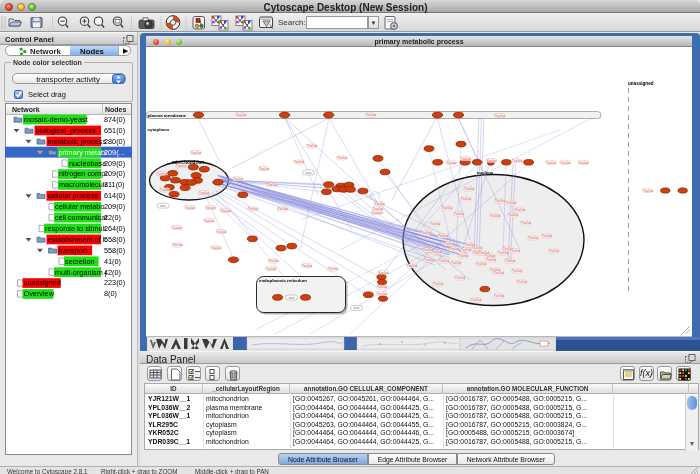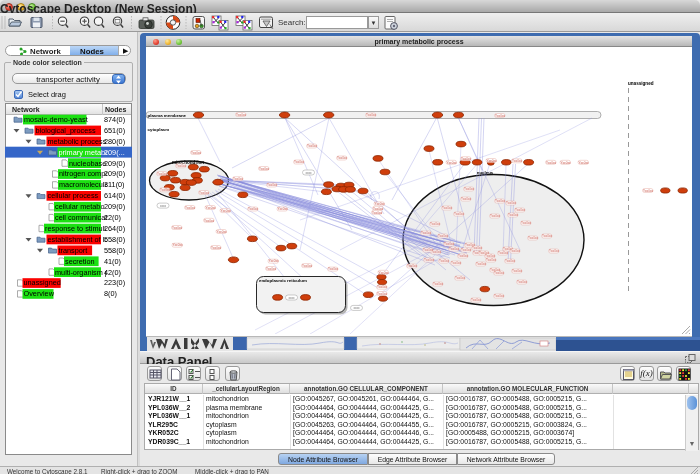--- a/index.html
+++ b/index.html
@@ -6,21 +6,21 @@
 #win { position:relative; width:700px; height:474px; }
 .phead { background:linear-gradient(#e9e9e9,#c9c9c9); border-top:1px solid #f5f5f5; border-bottom:1px solid #9a9a9a; }
 </style></head>
 <body>
 <div id="win">
 
 <div style="position:absolute;left:0;top:0;width:700px;height:13px;background:linear-gradient(#d8d8d8,#a8a8a8);border-bottom:1px solid #777;border-radius:5px 5px 0 0">
   <div style="position:absolute;left:5px;top:2.5px;width:8px;height:8px;border-radius:50%;background:radial-gradient(circle at 35% 30%,#ff9a8a,#e3412f 60%,#b22);border:0.5px solid #a03022"></div>
   <div style="position:absolute;left:16.5px;top:2.5px;width:8px;height:8px;border-radius:50%;background:radial-gradient(circle at 35% 30%,#ffe9a0,#efb42f 60%,#c8921a);border:0.5px solid #ad8414"></div>
   <div style="position:absolute;left:28px;top:2.5px;width:8px;height:8px;border-radius:50%;background:radial-gradient(circle at 35% 30%,#c8f0a0,#6fc33a 60%,#4a9a22);border:0.5px solid #44881e"></div>
-  <div style="position:absolute;left:0;top:1.5px;width:691px;font-size:12px;font-weight:bold;color:#222">Cytoscape Desktop (New Session)</div>
+  <div style="position:absolute;left:0;top:1.5px;width:691px;text-align:center;font-size:10px;font-weight:bold;color:#222">Cytoscape Desktop (New Session)</div>
 </div>
 
 <div style="position:absolute;left:0;top:13px;width:700px;height:19px;background:linear-gradient(#efefef,#d8d8d8);border-bottom:1px solid #9a9a9a">
 <svg width="700" height="19" style="position:absolute;left:0;top:0">
 <line x1="2" y1="3" x2="2" y2="16" stroke="#bbb" stroke-width="1"></line>
 <line x1="5" y1="3" x2="5" y2="16" stroke="#bbb" stroke-width="1"></line>
 <path d="M9 13 L9 6 L13 6 L14.5 7.5 L20 7.5 L20 13 Z" fill="#e8edf2" stroke="#55606e" stroke-width="1"></path>
 <path d="M9 13 L11.5 9 L21.5 9 L19.5 13 Z" fill="#b9c9dd" stroke="#55606e" stroke-width="1"></path>
 <rect x="31" y="4.5" width="11" height="10" rx="1" fill="#8e9bb0" stroke="#4a5568" stroke-width="1"></rect>
 <rect x="33.5" y="4.5" width="6" height="3.5" fill="#dde4ec"></rect>
@@ -85,20 +85,27 @@
 <line x1="387" y1="8.5" x2="393" y2="8.5" stroke="#999" stroke-width="0.8"></line>
 <circle cx="394" cy="13" r="3.4" fill="#cfd6de" stroke="#445" stroke-width="0.9"></circle>
 <circle cx="394" cy="13" r="1.2" fill="#667"></circle>
 </svg>
 <span style="position:absolute;left:278px;top:5px;font-size:8px;color:#333">Search:</span>
 <span style="position:absolute;left:306px;top:2.5px;width:62px;height:13px;background:#fff;border:1px solid #999"></span>
 <span style="position:absolute;left:368px;top:2.5px;width:11px;height:13px;background:linear-gradient(#fafafa,#ddd);border:1px solid #999;font-size:6px;text-align:center;line-height:13px;color:#333">▼</span>
 </div>
 
 <div style="position:absolute;left:0;top:32px;width:137px;height:434px;background:#e9e9e9">
+  <div class="phead" style="position:absolute;left:0;top:0;width:137px;height:13px">
+    <span style="position:absolute;left:5px;top:2px;font-size:7.5px;font-weight:bold;color:#222">Control Panel</span>
+    <svg width="11" height="9" style="position:absolute;right:3px;top:2px">
+          <rect x="0.5" y="2.5" width="6" height="6" fill="none" stroke="#666" stroke-dasharray="1.5,1"></rect>
+          <rect x="4" y="0.5" width="6" height="6" fill="#ddd" stroke="#666"></rect>
+        </svg>
+  </div>
 
   <div style="position:absolute;left:5px;top:13px;width:126px;height:11px;background:#fff;border:1px solid #9a9a9a;border-radius:6px;overflow:hidden">
     <div style="position:absolute;left:64px;top:0;width:48px;height:11px;background:linear-gradient(#bcd7f7,#74a7e8)"></div>
     <div style="position:absolute;left:112px;top:0;width:14px;height:11px;border-left:1px solid #aaa"></div>
     <svg width="8" height="9" style="position:absolute;left:13px;top:1px">
           <circle cx="2" cy="2" r="1.5" fill="#2a2"></circle>
           <circle cx="6" cy="4.5" r="1.5" fill="#2a2"></circle>
           <circle cx="2.5" cy="7" r="1.5" fill="#2a2"></circle>
           <path d="M2 2 L6 4.5 L2.5 7" stroke="#383" fill="none" stroke-width="0.7"></path>
         </svg>
@@ -585,21 +592,21 @@
 <rect x="320" y="1" width="96" height="12" fill="#e3e3e3" stroke="#bbb" stroke-width="0.5"></rect>
 <path d="M326 11 C 336 2, 344 12, 352 4 S 368 11, 376 5 S 394 10, 410 6" stroke="#7a8cd0" fill="none" stroke-width="0.8"></path>
 <path d="M332 12 L340 3 L348 12 M356 12 L364 4 M372 12 L382 5" stroke="#8a9ad8" fill="none" stroke-width="0.7"></path>
 <rect x="400" y="4" width="8" height="5" fill="#fff" stroke="#c66" stroke-width="0.5"></rect>
 <rect x="416" y="0" width="144" height="14" fill="#2d5291"></rect>
 <rect x="416" y="0" width="144" height="3" fill="#4a76bd"></rect>
 </svg>
 </div>
 
 <div class="phead" style="position:absolute;left:140px;top:351px;width:560px;height:13px">
-      <span style="position:absolute;left:6px;top:2px;font-size:13px;font-weight:bold;color:#222">Data Panel</span>
+      <span style="position:absolute;left:6px;top:2px;font-size:10px;font-weight:normal;color:#222">Data Panel</span>
       <svg width="11" height="9" style="position:absolute;right:4px;top:2px">
         <rect x="0.5" y="2.5" width="6" height="6" fill="none" stroke="#666" stroke-dasharray="1.5,1"></rect>
         <rect x="4" y="0.5" width="6" height="6" fill="#ddd" stroke="#666"></rect>
       </svg>
     </div>
 <div style="position:absolute;left:140px;top:364px;width:560px;height:102px;background:#e9e9e9"></div>
 <div style="position:absolute;left:147px;top:366px;width:15px;height:15px;background:linear-gradient(#fdfdfd,#e3e3e3);border:1px solid #9a9a9a;border-radius:3px"><svg width="13" height="13" style="margin:1px">
         <rect x="1" y="2" width="11" height="8" fill="#e8e8f0" stroke="#556"></rect>
         <line x1="1" y1="4.5" x2="12" y2="4.5" stroke="#556"></line>
         <line x1="1" y1="7" x2="12" y2="7" stroke="#556"></line>
@@ -627,21 +634,21 @@
         <line x1="8" y1="6" x2="7.7" y2="10.5" stroke="#667"></line>
       </svg></div>
 <div style="position:absolute;left:620px;top:366px;width:15px;height:15px;background:linear-gradient(#fdfdfd,#e3e3e3);border:1px solid #9a9a9a;border-radius:3px"><svg width="13" height="13" style="margin:1px">
         <rect x="1.5" y="1.5" width="10" height="10" fill="#fffbe0" stroke="#556"></rect>
         <line x1="3" y1="4" x2="10" y2="4" stroke="#caa93c"></line>
         <line x1="3" y1="6" x2="10" y2="6" stroke="#caa93c"></line>
         <line x1="3" y1="8" x2="10" y2="8" stroke="#caa93c"></line>
         <rect x="1.5" y="1.5" width="10" height="1.8" fill="#aab"></rect>
       </svg></div>
 <div style="position:absolute;left:639px;top:366px;width:15px;height:15px;background:linear-gradient(#fdfdfd,#e3e3e3);border:1px solid #9a9a9a;border-radius:3px">
-      <div style="font-family:Liberation Serif, serif;font-style:italic;font-size:9px;text-align:center;line-height:13px;color:#111">f(x)</div>
+      <div style="font-family:Liberation Sans, sans-serif;font-style:italic;font-size:9px;text-align:center;line-height:13px;color:#111">f(x)</div>
     </div>
 <div style="position:absolute;left:657px;top:366px;width:15px;height:15px;background:linear-gradient(#fdfdfd,#e3e3e3);border:1px solid #9a9a9a;border-radius:3px"><svg width="13" height="13" style="margin:1px">
         <path d="M1.5 11 L1.5 4 L5 4 L6 5 L11.5 5 L11.5 11 Z" fill="#b5b98a" stroke="#555"></path>
         <path d="M1.5 11 L3.5 6.5 L12.5 6.5 L10.8 11 Z" fill="#d0d4a2" stroke="#555"></path>
       </svg></div>
 <div style="position:absolute;left:676px;top:366px;width:15px;height:15px;background:linear-gradient(#fdfdfd,#e3e3e3);border:1px solid #9a9a9a;border-radius:3px"><svg width="13" height="13" style="margin:1px">
         <rect x="0.5" y="0.5" width="12" height="12" fill="#151515"></rect>
         <rect x="1.3" y="1.3" width="1.8" height="1.8" fill="#e33"></rect>
         <rect x="4.2" y="1.3" width="1.8" height="1.8" fill="#ee3"></rect>
         <rect x="7.1" y="1.3" width="1.8" height="1.8" fill="#3a3"></rect>

